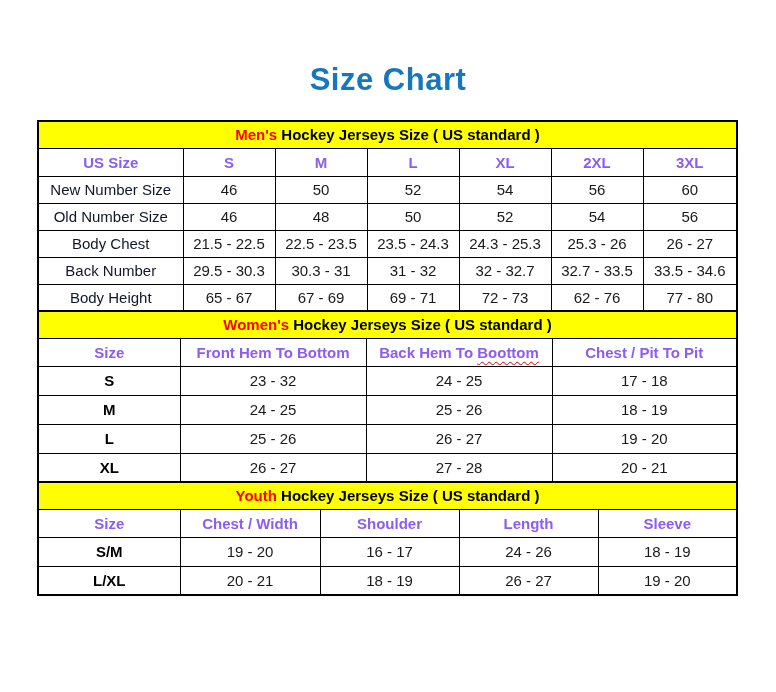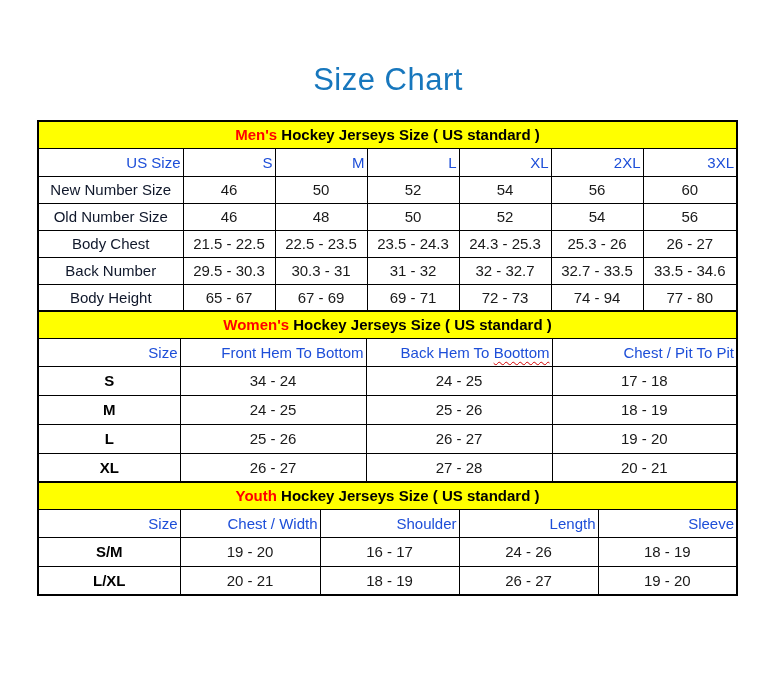--- a/index.html
+++ b/index.html
@@ -7,21 +7,21 @@
   body {
     width: 776px; height: 692px;
     position: relative; overflow: hidden;
     font-family: "Liberation Sans", sans-serif;
     color: #1a1a1a;
   }
   .page-title {
     margin-top: 62px;
     text-align: center;
     font-size: 31px;
-    font-weight: normal;
+    font-weight: bold;
     color: var(--title-blue, #1777bd);
     letter-spacing: 0.5px;
   }
   .tables-wrap {
     position: absolute;
     left: 37px; top: 120px;
     width: 707px;
   }
   table.size-table {
     border-collapse: collapse;
@@ -42,21 +42,21 @@
   }
   td.banner {
     background: var(--banner-yellow, #ffff00);
     height: 38px;
     font-size: 17.5px;
     font-weight: bold;
     color: #000;
     border: 2px solid var(--border-black, #000);
   }
   td.banner .hl { color: var(--highlight-red, #ff0000); }
-  table.size-table th { font-weight: normal; color: #1d4ed8; height: 28px; text-align: right; }
+  table.size-table th { font-weight: bold; color: #8b5cf6; height: 28px; }
   td.row-label { color: #0f172a; }
   td.row-label.bold { font-weight: bold; color: #000; }
   td.value { color: #1a1a1a; }
   tr.tall td { height: 29px; }
   .squiggle {
     text-decoration: underline wavy var(--squiggle-red, #d40000);
     text-decoration-thickness: 1px;
     text-underline-offset: 3px;
     text-decoration-skip-ink: none;
   }
@@ -125,21 +125,21 @@
           <td class="value">32 - 32.7</td>
           <td class="value">32.7 - 33.5</td>
           <td class="value">33.5 - 34.6</td>
         </tr>
         <tr>
           <td class="row-label">Body Height</td>
           <td class="value">65 - 67</td>
           <td class="value">67 - 69</td>
           <td class="value">69 - 71</td>
           <td class="value">72 - 73</td>
-          <td class="value">74 - 94</td>
+          <td class="value">62 - 76</td>
           <td class="value">77 - 80</td>
         </tr>
       </tbody>
     </table>
     <table class="size-table">
       <colgroup>
         <col style="width: 142px;">
         <col style="width: 186px;">
         <col style="width: 186px;">
         <col style="width: 185px;">
@@ -149,21 +149,21 @@
           <td colspan="4" class="banner"><span class="hl">Women's</span><span> Hockey Jerseys Size ( US standard )</span></td>
         </tr>
         <tr>
           <th>Size</th>
           <th>Front Hem To Bottom</th>
           <th>Back Hem To <span class="squiggle">Boottom</span></th>
           <th>Chest / Pit To Pit</th>
         </tr>
         <tr class="tall">
           <td class="row-label bold">S</td>
-          <td class="value">34 - 24</td>
+          <td class="value">23 - 32</td>
           <td class="value">24 - 25</td>
           <td class="value">17 - 18</td>
         </tr>
         <tr class="tall">
           <td class="row-label bold">M</td>
           <td class="value">24 - 25</td>
           <td class="value">25 - 26</td>
           <td class="value">18 - 19</td>
         </tr>
         <tr class="tall">

